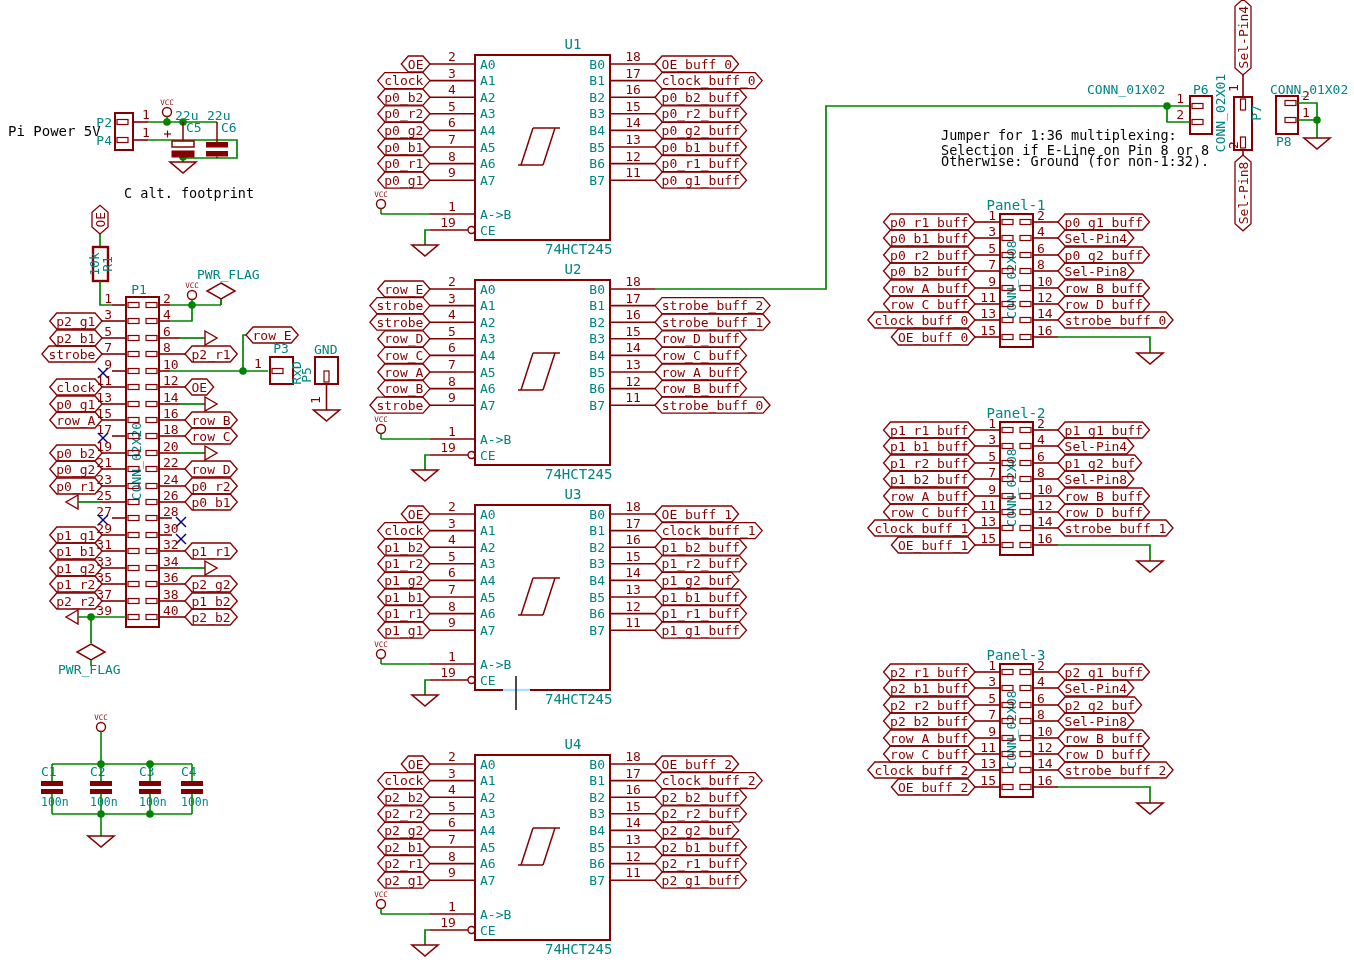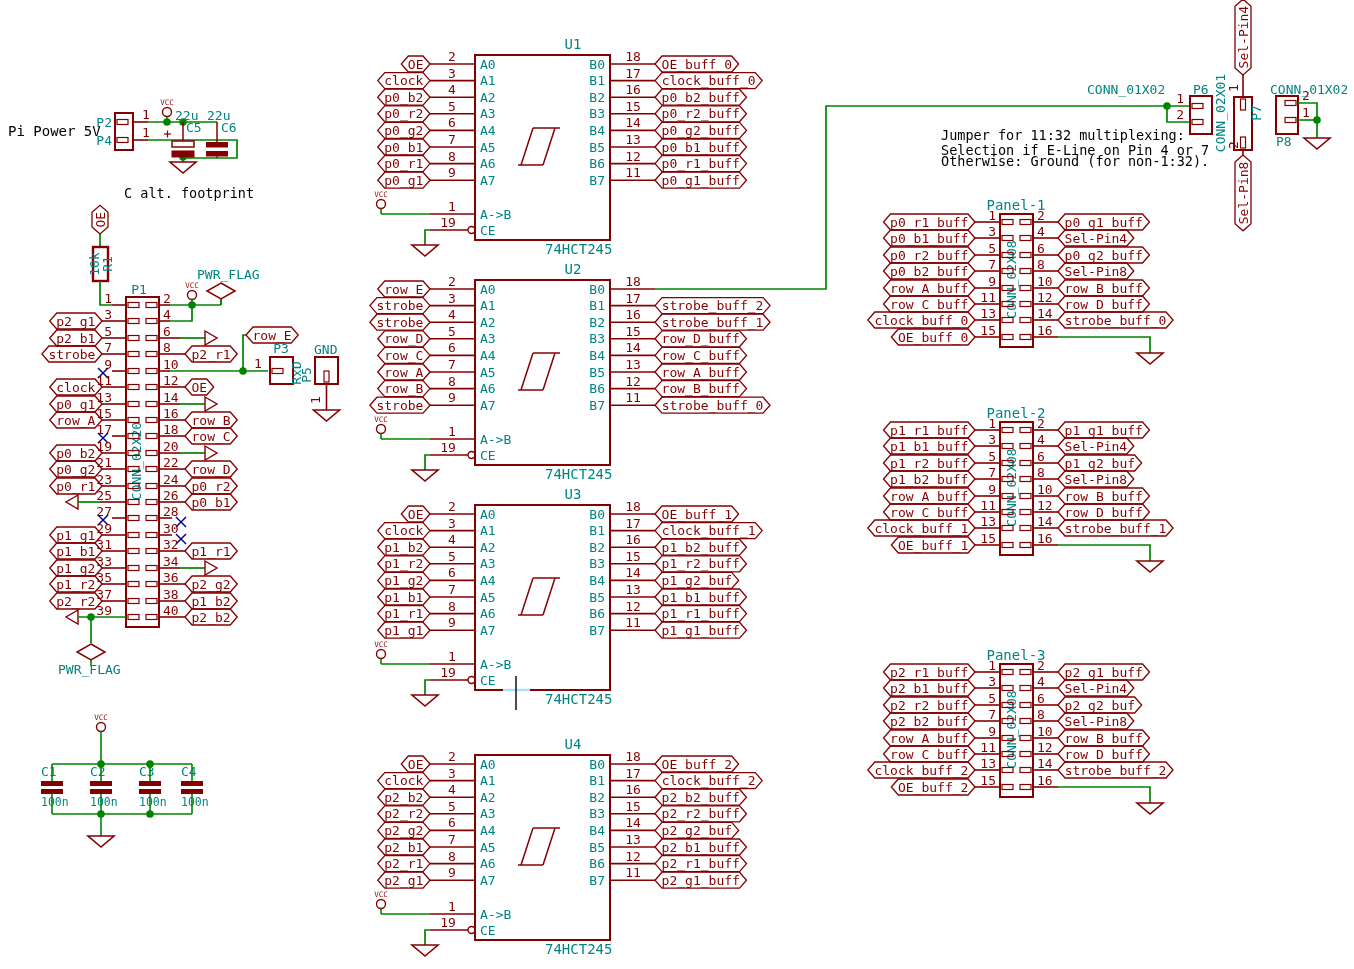--- a/index.html
+++ b/index.html
@@ -1722,16 +1722,16 @@
         <polyline points="1298,103 1317,103 1317,138" fill="none" stroke="#008400" stroke-width="1.7"></polyline>
         <line x1="1298" y1="120" x2="1317" y2="120" stroke="#008400" stroke-width="1.6"></line>
         <circle cx="1317" cy="120" r="3.8" fill="#008400"></circle>
       </g>
       <g>
         <polygon points="1304,138 1330,138 1317,149" fill="none" stroke="#840000" stroke-width="1.6"></polygon>
       </g>
     </svg>
   <div class="note" style="left:8px;top:123px;font-size:14px;">Pi Power 5V</div>
   <div class="note" style="left:124px;top:185px;">C alt. footprint</div>
-  <div class="note" style="left:941px;top:127px;">Jumper for 11:32 multiplexing:</div>
-  <div class="note" style="left:941px;top:142px;">Selection if E-Line on Pin 4 or 7</div>
+  <div class="note" style="left:941px;top:127px;">Jumper for 1:36 multiplexing:</div>
+  <div class="note" style="left:941px;top:142px;">Selection if E-Line on Pin 8 or 8</div>
   <div class="note" style="left:941px;top:153px;">Otherwise: Ground (for non-1:32).</div>
 </div>
 
 </body></html>

